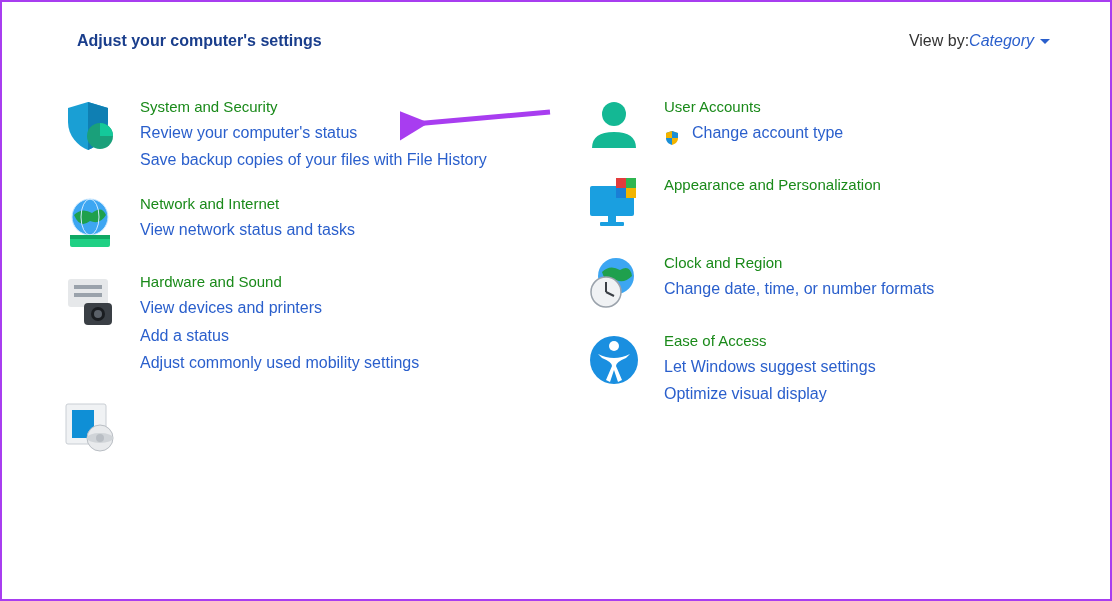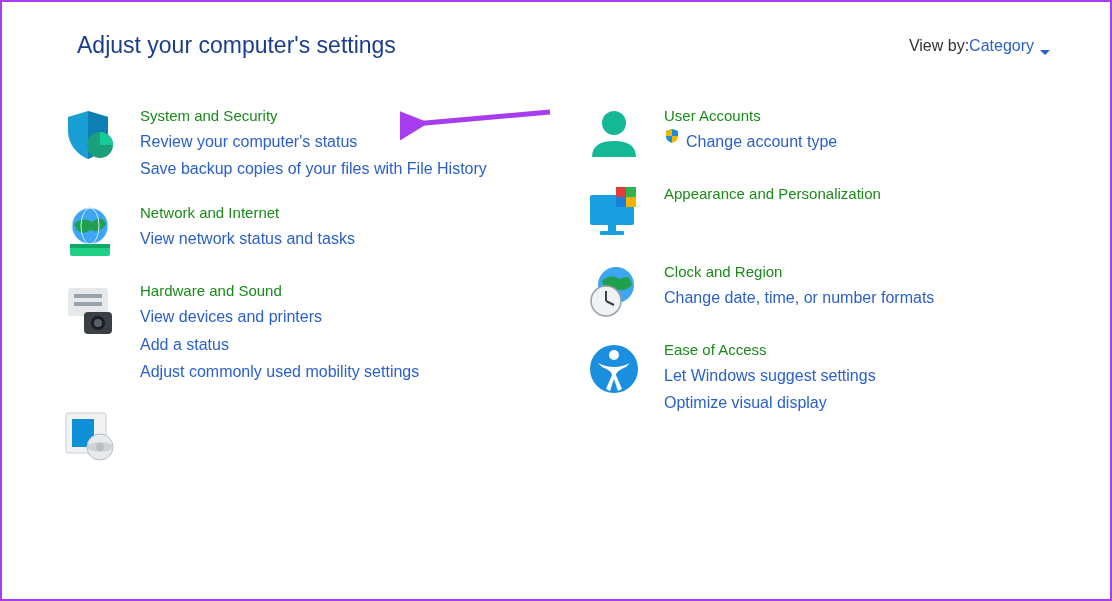--- a/index.html
+++ b/index.html
@@ -16,35 +16,36 @@
   .header {
     display: flex;
     justify-content: space-between;
     align-items: center;
     margin-bottom: 48px;
     padding-left: 15px;
     padding-right: 20px;
   }
   .title {
     color: #1a3e8c;
-    font-size: 23px;
-    font-weight: 400;
+    font-size: 16px;
+    font-weight: 700;
   }
   .viewby {
     font-size: 16px;
     color: #333;
     display: flex;
     align-items: center;
   }
   .viewby-link {
     color: #2a5fcc;
     display: flex;
-    align-items: flex-end;
+    align-items: center;
     gap: 6px;
     cursor: pointer;
+    font-style: italic;
   }
   .caret-down {
     width: 0; height: 0;
     border-left: 5px solid transparent;
     border-right: 5px solid transparent;
     border-top: 5px solid #2a5fcc;
   }
   .columns {
     display: flex;
     gap: 40px;
@@ -71,21 +72,21 @@
     color: #1a8a1a;
     margin-bottom: 4px;
     cursor: pointer;
   }
   .cat-link {
     font-size: 16px;
     color: #2a5fcc;
     line-height: 1.7;
     cursor: pointer;
   }
-  .cat-link-row { display: flex; align-items: flex-start; gap: 6px; }
+  .cat-link-row { display: flex; align-items: flex-end; gap: 12px; }
   
   .annot-arrow {
     position: absolute;
     left: 398px;
     top: 102px;
     pointer-events: none;
   }
 </style>
 </head>
 <body>

